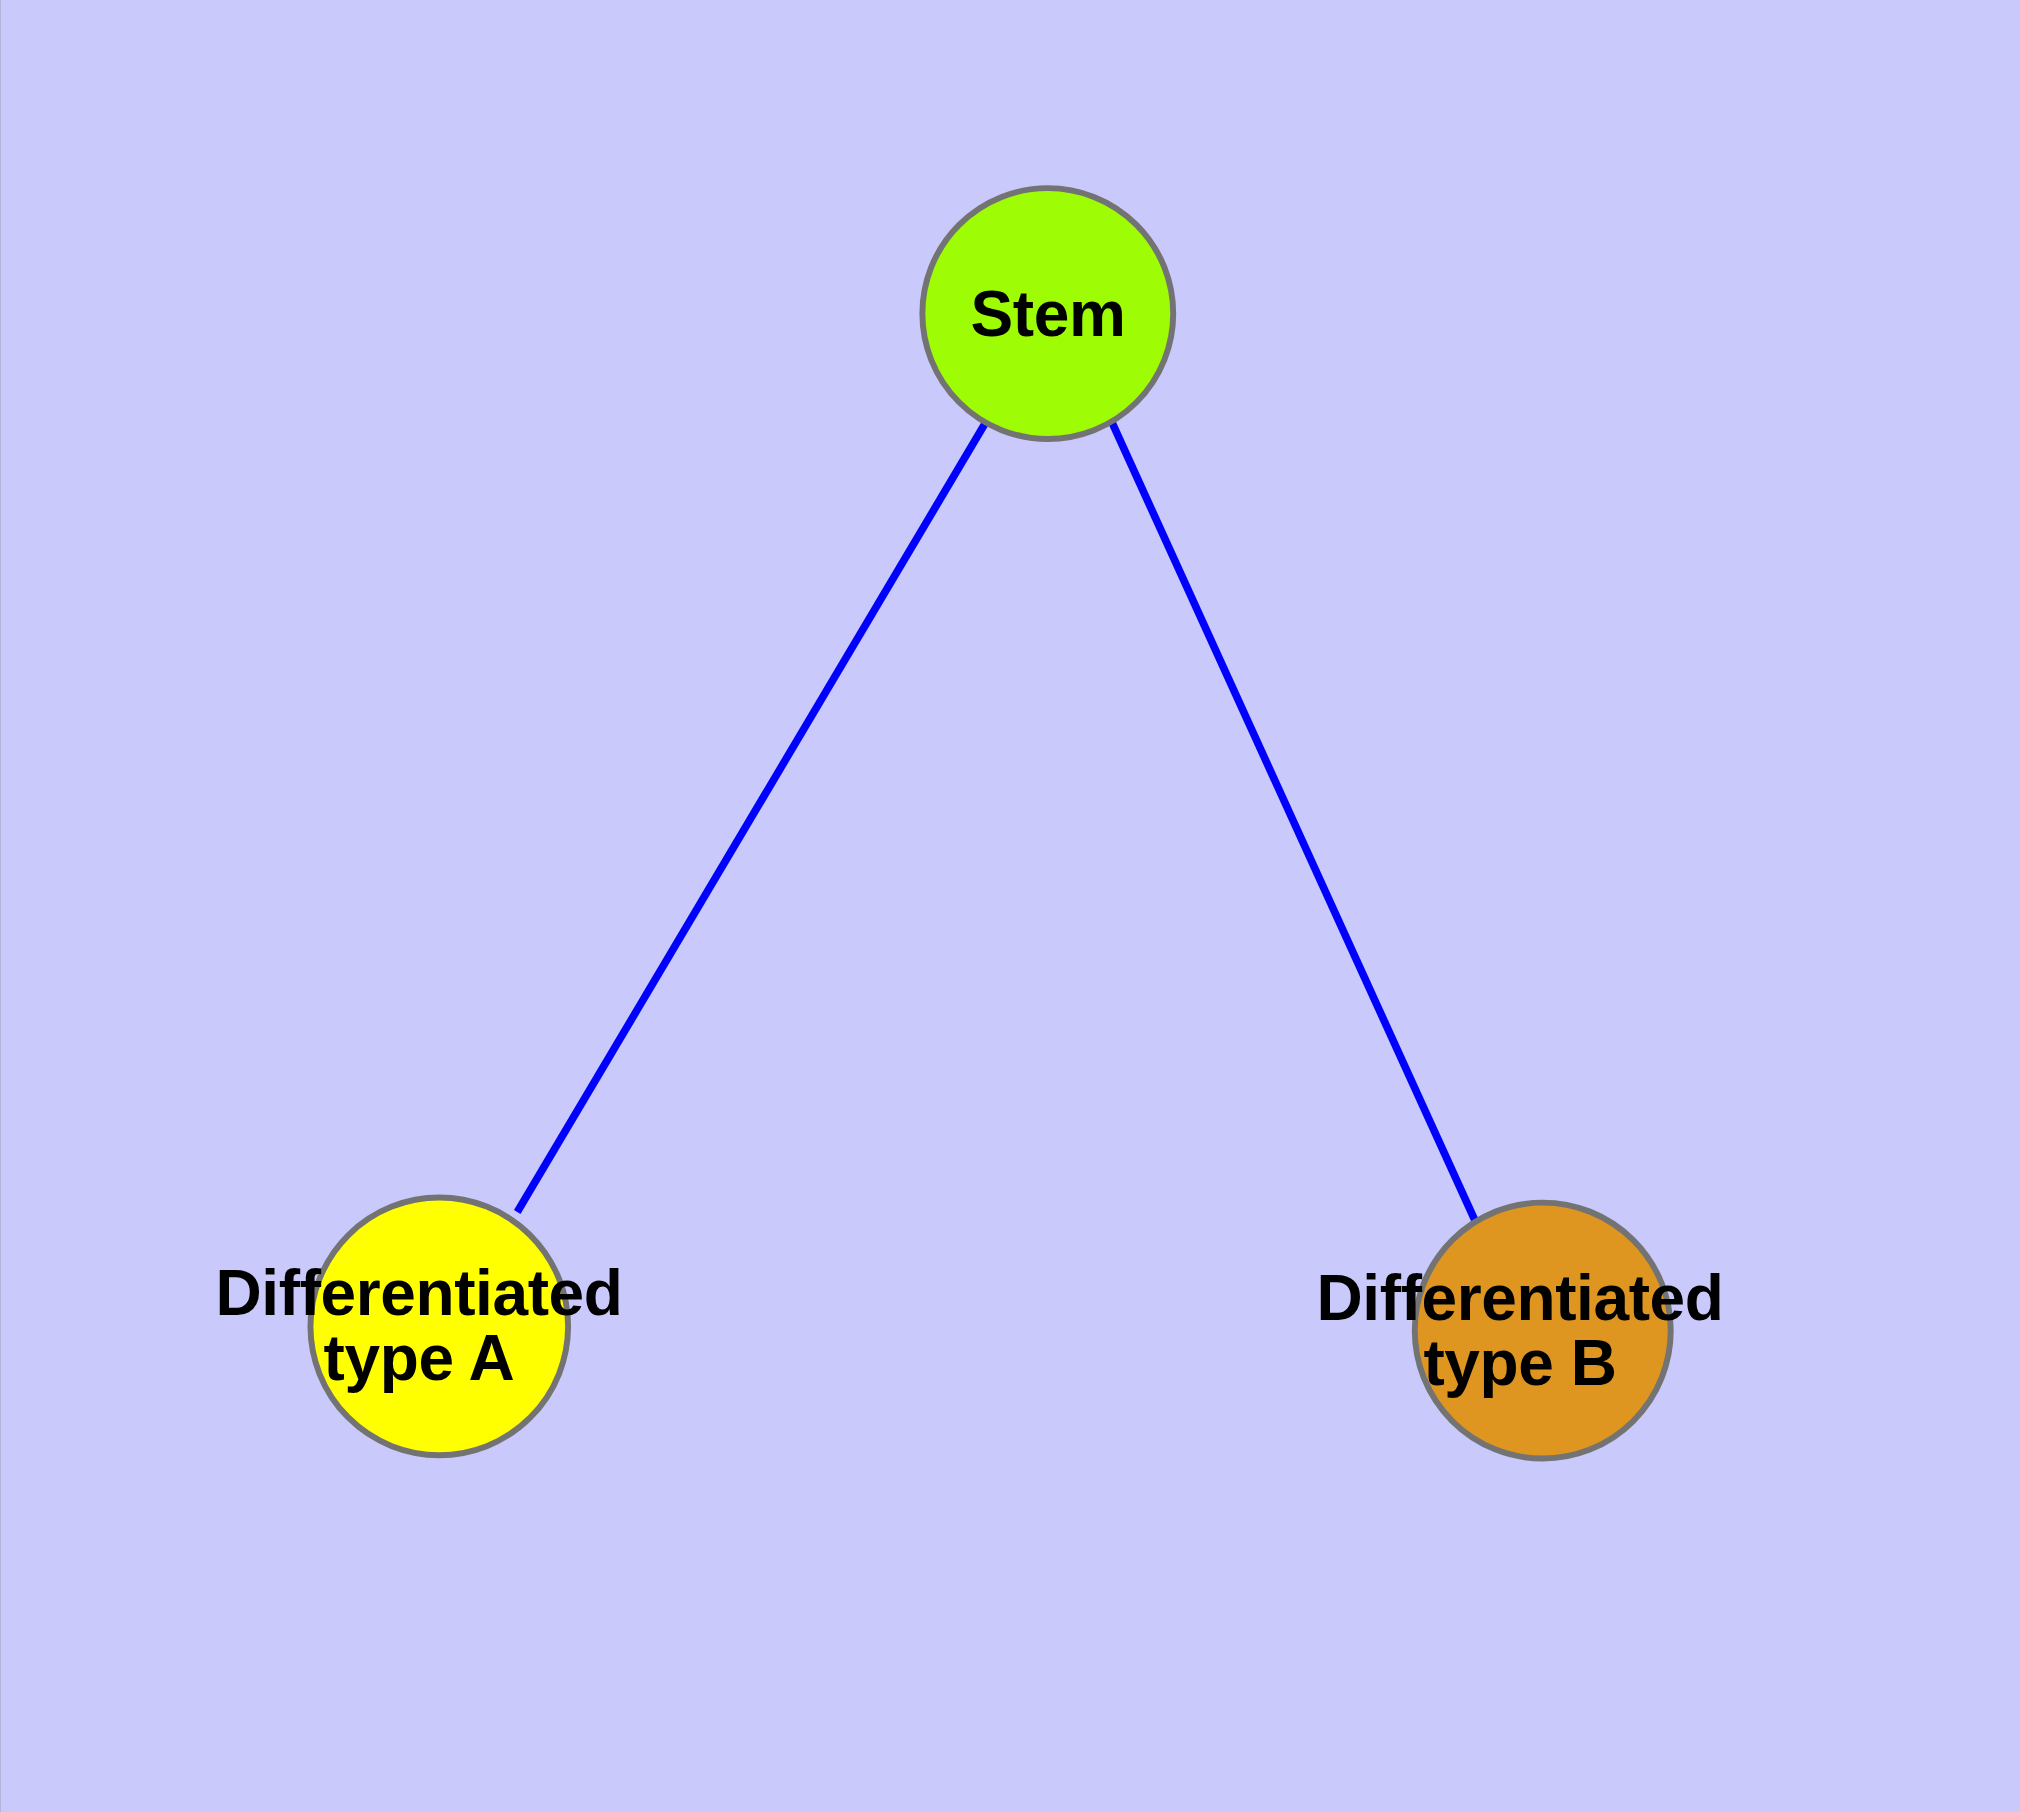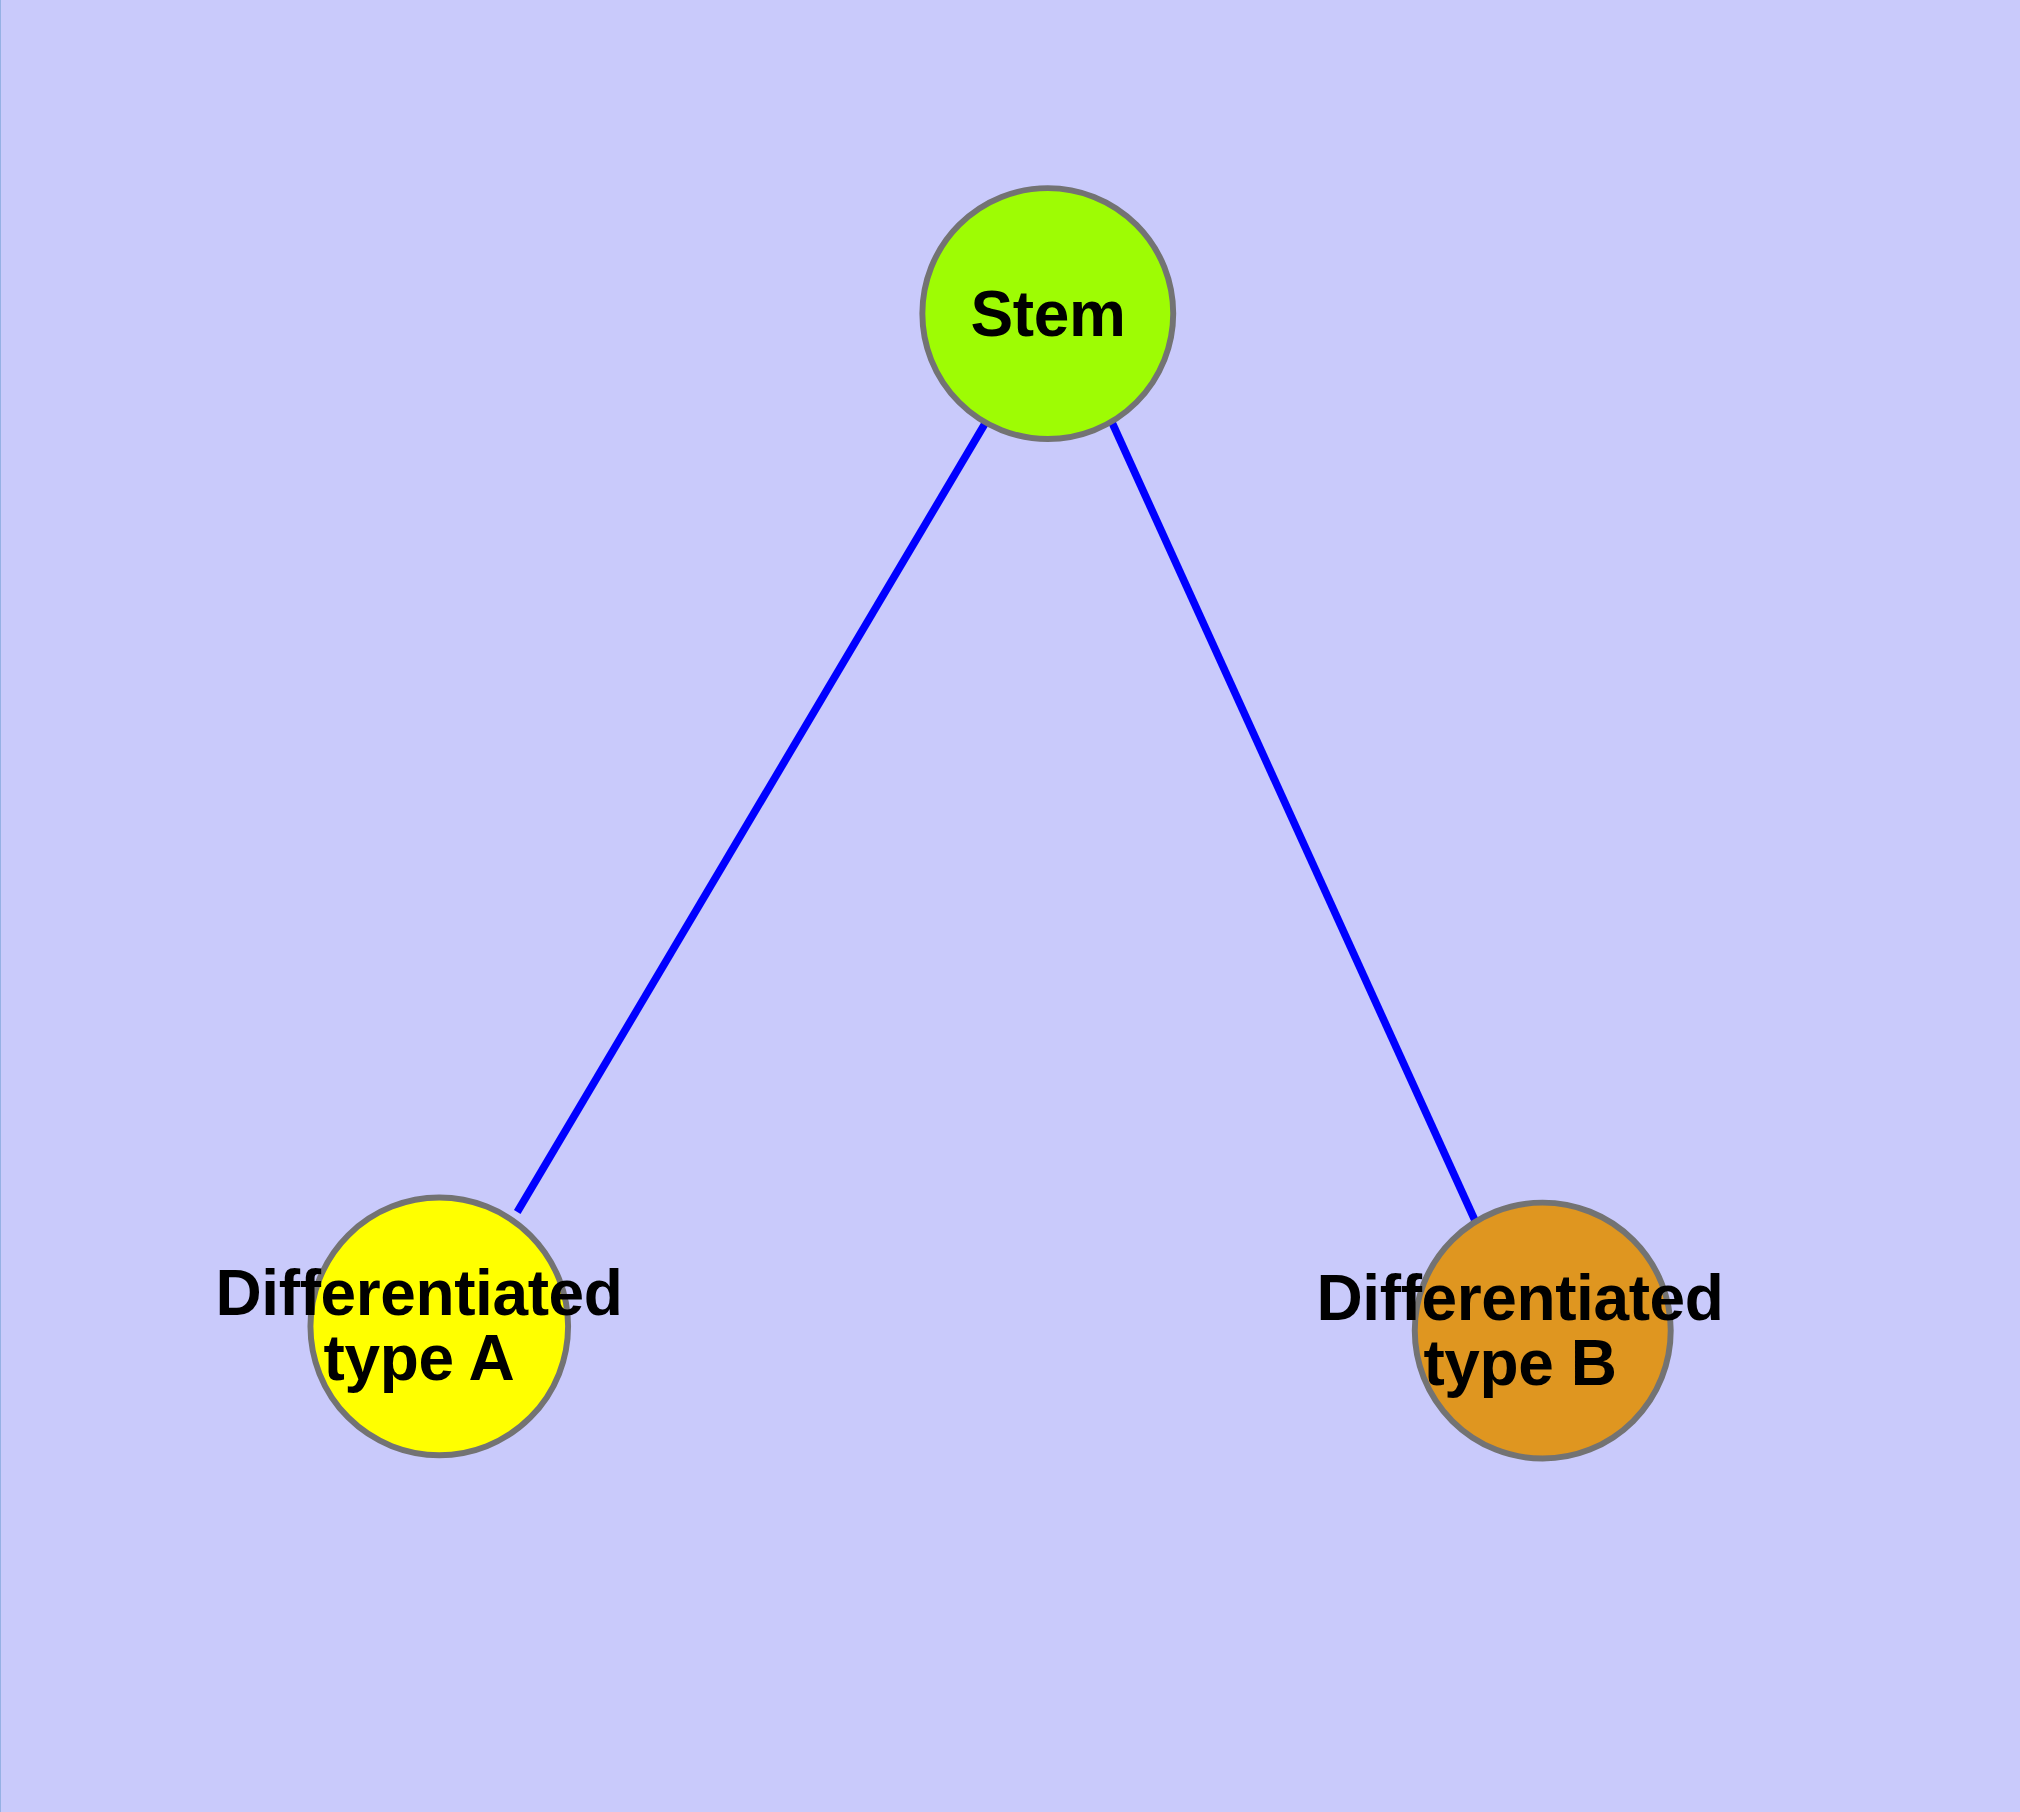--- a/index.html
+++ b/index.html
@@ -31,21 +31,21 @@
     line-height: 1.02;
     letter-spacing: -0.4px;
     white-space: pre;
     pointer-events: none;
     transform: translate(-50%, -50%);
   }
 </style>
 </head>
 <body>
 
-<div id="canvas" style="background: #0369a1; width: 2021px; height: 1812px;">
+<div id="canvas" style="background: #737373; width: 2021px; height: 1812px;">
 
   <svg id="graph-svg" viewBox="0 0 2384 2138" xmlns="http://www.w3.org/2000/svg">
 
     <rect id="bg-rect" x="0" y="0" width="2384" height="2138" fill="#c9cafb"></rect>
 
     <g id="edge-layer">
       <line id="edge-0" x1="1163" y1="498" x2="610" y2="1430" stroke="#0000ff" stroke-width="9" stroke-linecap="butt"></line>
       <line id="edge-1" x1="1312" y1="499" x2="1740" y2="1440" stroke="#0000ff" stroke-width="9" stroke-linecap="butt"></line>
     </g>
 

